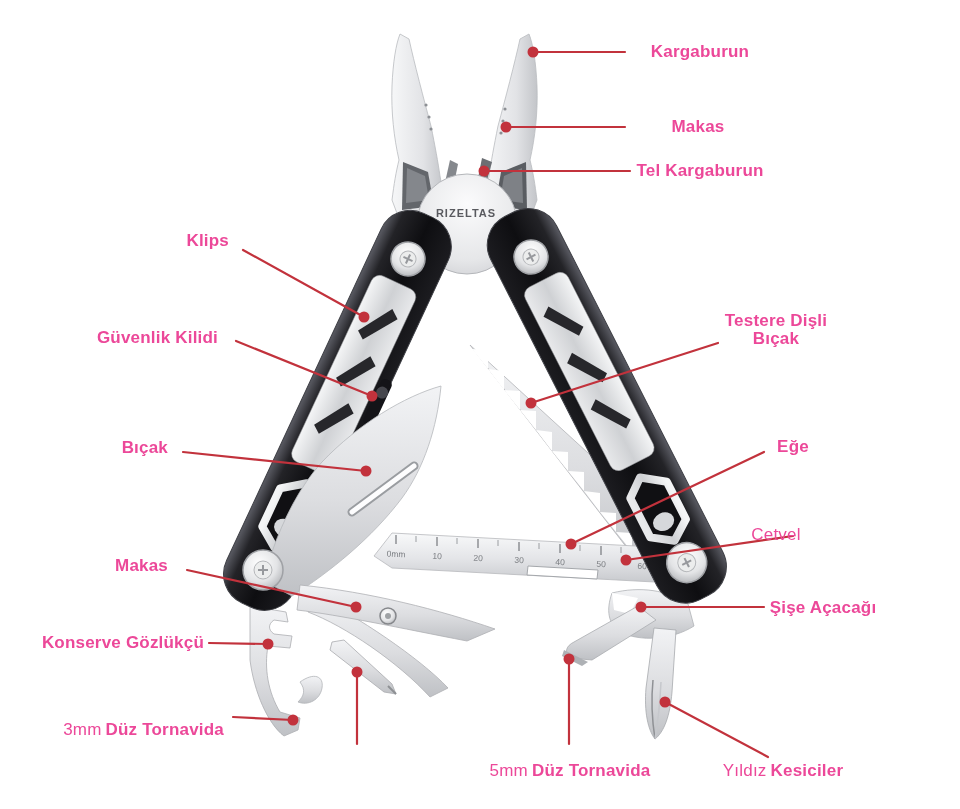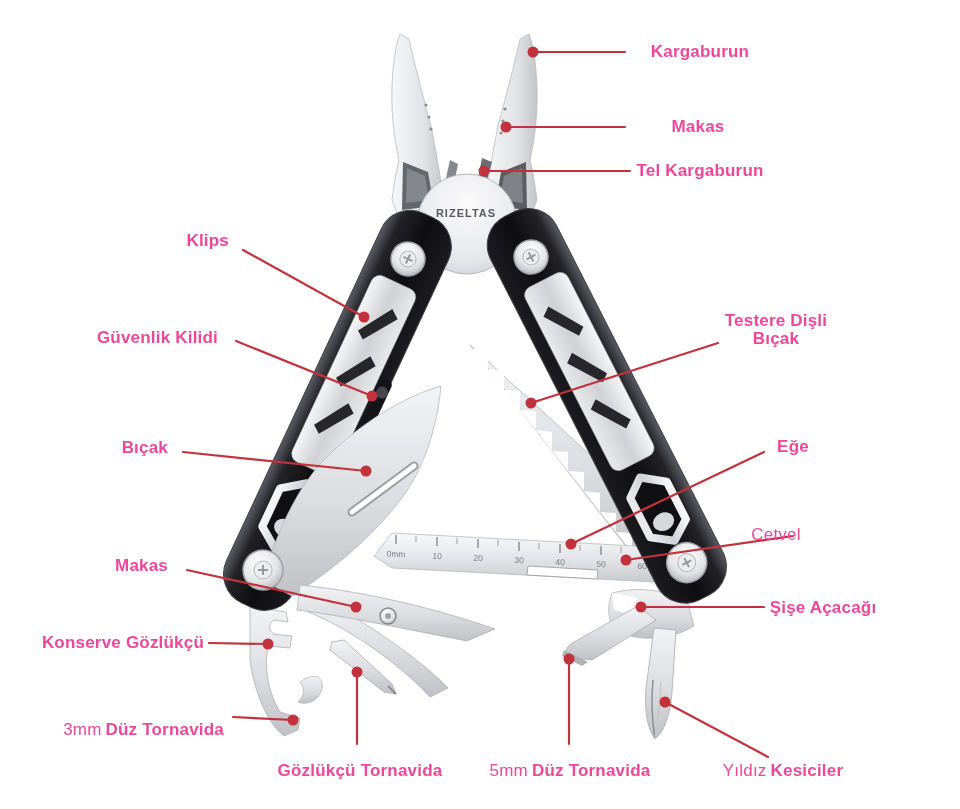--- a/index.html
+++ b/index.html
@@ -263,17 +263,16 @@
   <div class="lbl ral" style="right:736px;top:730px"><span class="pre">3mm</span><span>Düz Tornavida</span></div>
 
   <div class="lbl ctr two" style="left:776px;top:330px">
     <div>Testere Dişli</div>
     <div>Bıçak</div>
   </div>
   <div class="lbl ctr" style="left:793px;top:447px">Eğe</div>
   <div class="lbl ctr" style="left:776px;top:535px;font-weight:400">Cetvel</div>
   <div class="lbl ctr" style="left:823px;top:608px">Şişe Açacağı</div>
 
-  <div class="lbl ctr" style="left:360px;top:771px">Gözlükçü Tornavida</div>
   <div class="lbl ctr" style="left:570px;top:771px"><span class="pre">5mm</span><span>Düz Tornavida</span></div>
   <div class="lbl ctr" style="left:783px;top:771px"><span class="pre">Yıldız</span><span>Kesiciler</span></div>
 
 </div>
 
 </body></html>

